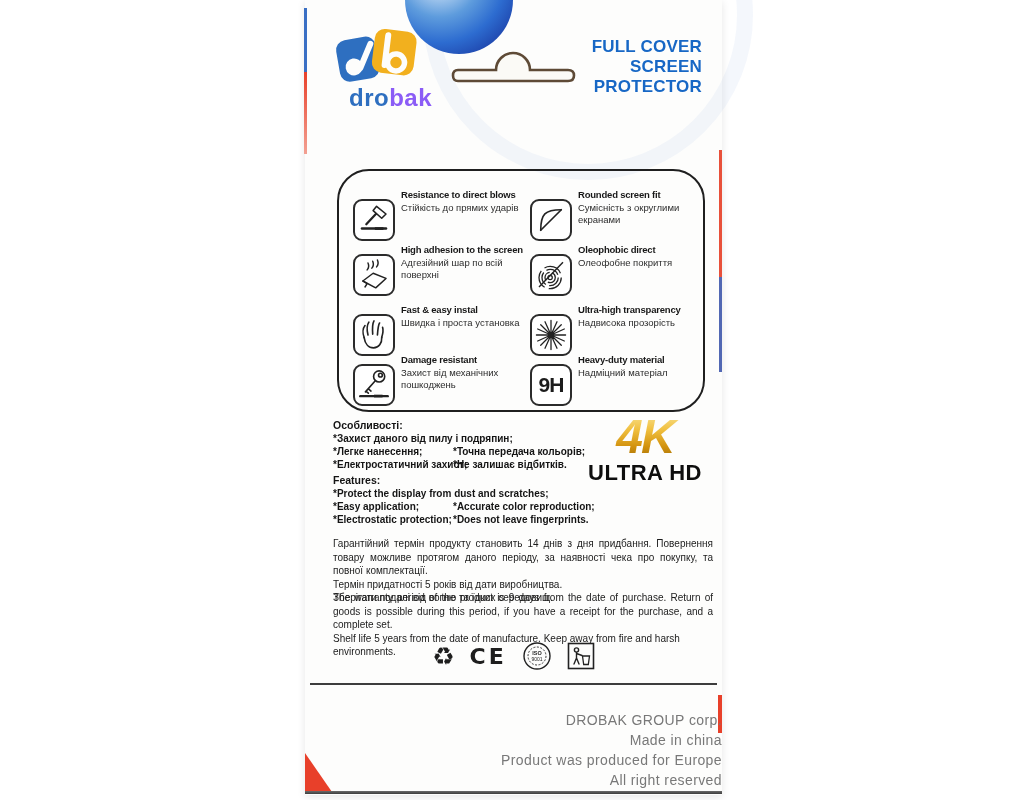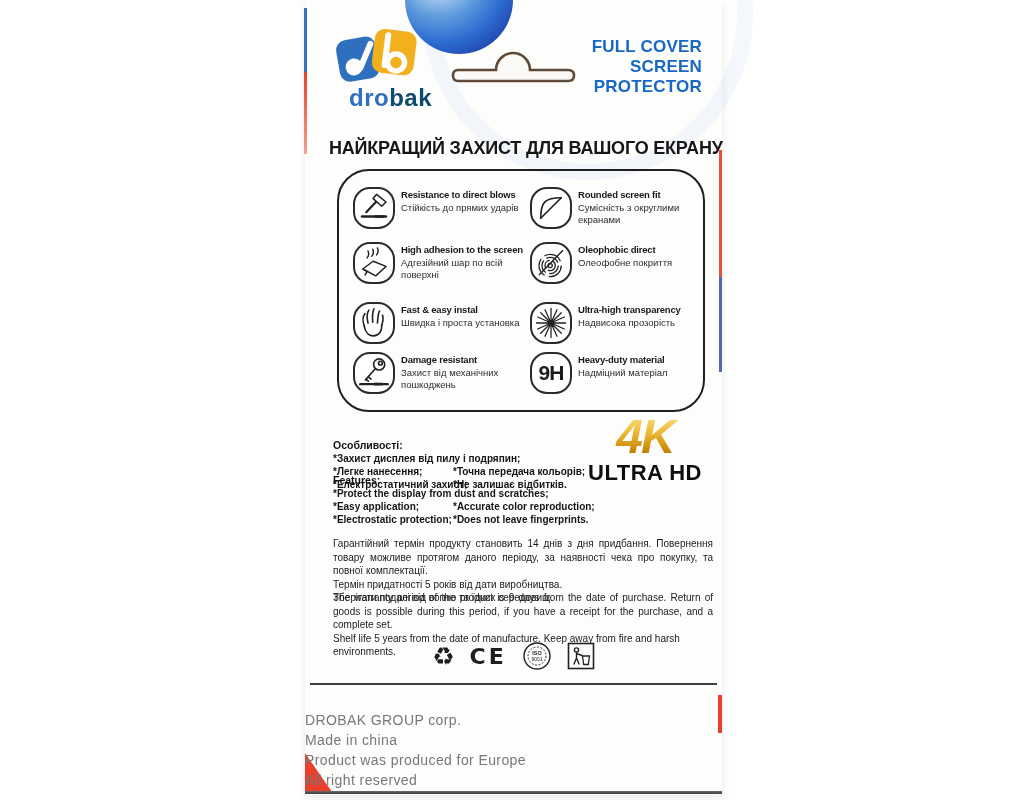--- a/index.html
+++ b/index.html
@@ -29,45 +29,45 @@
   .edge.r-red2 { left:413px; top:695px; height:38px;  background:#e8402a; width:4px; }
   .corner-tri { position:absolute; left:0; top:753px; width:27px; height:39px; background:#e8402a;
                 clip-path:polygon(0 0, 0 100%, 100% 100%); }
   .bottom-edge { position:absolute; left:0; top:791px; width:417px; height:3px;
                  background:linear-gradient(#6b6b6b,#3c3c3c); }
 
   
   .logo { position:absolute; left:26px; top:24px; width:90px; height:92px; }
   .logo-word { position:absolute; left:27px; top:84px; font-size:24px; font-weight:bold; letter-spacing:0.5px; }
   .logo-word .p1 { color:#2e6fc0;margin-left:17px; }
-  .logo-word .p2 { color:#0c4a6e; }
+  .logo-word .p2 { color:#8b5cf6; }
   .tagline { position:absolute; right:20px; top:37px; text-align:right;
              font-size:17px; line-height:20px; font-weight:bold; color:#1767c5; letter-spacing:0.2px; }
 
   .headline { position:absolute; left:24px; top:138px; width:376px; font-size:18px; font-weight:bold;
               color:#161616; letter-spacing:-0.2px; white-space:nowrap; }
 
   
   .fbox-outer { position:absolute; left:32px; top:169px; width:368px; height:243px;
                 border:2.5px solid #1f1f1f; border-radius:32px; }
   .feat { position:absolute; }
-  .feat .icon-sq { position:absolute; left:0; top:0; width:42px; height:42px;
-                   border:2px solid #2b2b2b; border-radius:17px; display:flex; align-items:center; justify-content:center;
+  .feat .icon-sq { position:absolute; left:0; top:12px; width:42px; height:42px;
+                   border:2px solid #2b2b2b; border-radius:9px; display:flex; align-items:center; justify-content:center;
                    background:#fff; }
   .feat .txt { position:absolute; left:48px; top:2px; width:126px; }
   .feat .t { display:block; font-size:9.5px; font-weight:bold; color:#181818; letter-spacing:-0.2px;
              white-space:nowrap; line-height:12px; }
   .feat .s { display:block; font-size:9.5px; font-style:normal; font-weight:500; color:#2c2c2c; line-height:12px; margin-top:1px; }
   .c1 { left:14px; }  .c2col { left:191px; }
   .r1 { top:16px; } .r2 { top:71px; } .r3 { top:131px; } .r4 { top:181px; }
   .nineH { font-size:21px; font-weight:bold; color:#1c1c1c; letter-spacing:-1px; }
 
   
   .hl { position:absolute; left:28px; width:300px; font-size:10px; font-weight:600; color:#141414; line-height:13px; }
-  .hl.ua { top:419px;margin-top:20px; } .hl.en { top:474px; }
+  .hl.ua { top:419px; } .hl.en { top:474px; }
   .hl .hd { font-size:10.5px; font-weight:bold; }
   .hl .row { position:relative; }
   .hl .row .cc2 { position:absolute; left:120px; white-space:nowrap; }
 
   
   .fourk { position:absolute; left:272px; top:413px; width:136px; text-align:center; }
   .fourk .k4 { display:block; font-size:48px; line-height:48px; font-weight:bold; font-style:italic;
                background:linear-gradient(180deg,#f8e291 0%, #f0bf3e 35%, #d2920e 70%, #a06e06 100%);
                -webkit-background-clip:text; background-clip:text; color:transparent; letter-spacing:-2px; }
   .fourk .uhd { display:block; font-size:22px; line-height:24px; font-weight:bold; color:#0e0e0e; letter-spacing:0.5px; }
@@ -79,21 +79,21 @@
 
   
   .certs { position:absolute; left:0; top:641px; width:417px; display:flex; justify-content:center;
            align-items:center; gap:15px; }
   .cert-recycle { font-size:25px; line-height:28px; color:#1e1e1e; }
   .cert-ce { font-size:22px; font-weight:bold; color:#1e1e1e; letter-spacing:3px; font-family:"DejaVu Sans", sans-serif; }
 
   .divider { position:absolute; left:5px; top:683px; width:407px; height:2px; background:#3d3d3d; }
 
   
-  .footer { position:absolute; left:0; top:710px; width:417px; text-align:left;
+  .footer { position:absolute; left:0; top:710px; width:417px; text-align:right;
             font-size:14px; color:#787878; line-height:20px; letter-spacing:0.4px; }
 
   svg { display:block; }
 </style>
 </head>
 <body>
 
 <div class="stage">
   <div class="package">
 
@@ -131,21 +131,20 @@
     <div class="logo-word">
       <span class="p1">dro</span><span class="p2">bak</span>
     </div>
 
     <div class="tagline">
       <div>FULL COVER</div>
       <div>SCREEN</div>
       <div>PROTECTOR</div>
     </div>
 
-    <div class="headline">НАЙКРАЩИЙ ЗАХИСТ ДЛЯ ВАШОГО ЕКРАНУ</div>
 
     <div class="fbox-outer">
 
       <div class="feat c1 r1">
         <span class="icon-sq">
           <svg width="36" height="36" viewBox="0 0 42 42" stroke="#222" fill="none" stroke-linecap="round" stroke-linejoin="round">
             <path d="M12 26 L27 10" stroke-width="2.6"></path>
             <path d="M24 5 L35 14 L30 19 L20 10 Z" stroke-width="1.8" fill="#fff"></path>
             <path d="M7 31 H35" stroke-width="3"></path>
             <rect x="22" y="29.4" width="10" height="3.2" fill="#222" stroke="none"></rect>
@@ -248,21 +247,21 @@
         </span>
         <span class="txt">
           <b class="t">Heavy-duty material</b>
           <i class="s">Надміцний матеріал</i>
         </span>
       </div>
     </div>
 
     <div class="hl ua">
       <div class="hd">Особливості:</div>
-      <div>*Захист дисплея від пилу і подряпин;</div>
+      <div>*Захист даного від пилу і подряпин;</div>
       <div class="row">
         <span>*Легке нанесення;</span>
         <span class="cc2">*Точна передача кольорів;</span>
       </div>
       <div class="row">
         <span>*Електростатичний захист;</span>
         <span class="cc2">*Не залишає відбитків.</span>
       </div>
     </div>
 

